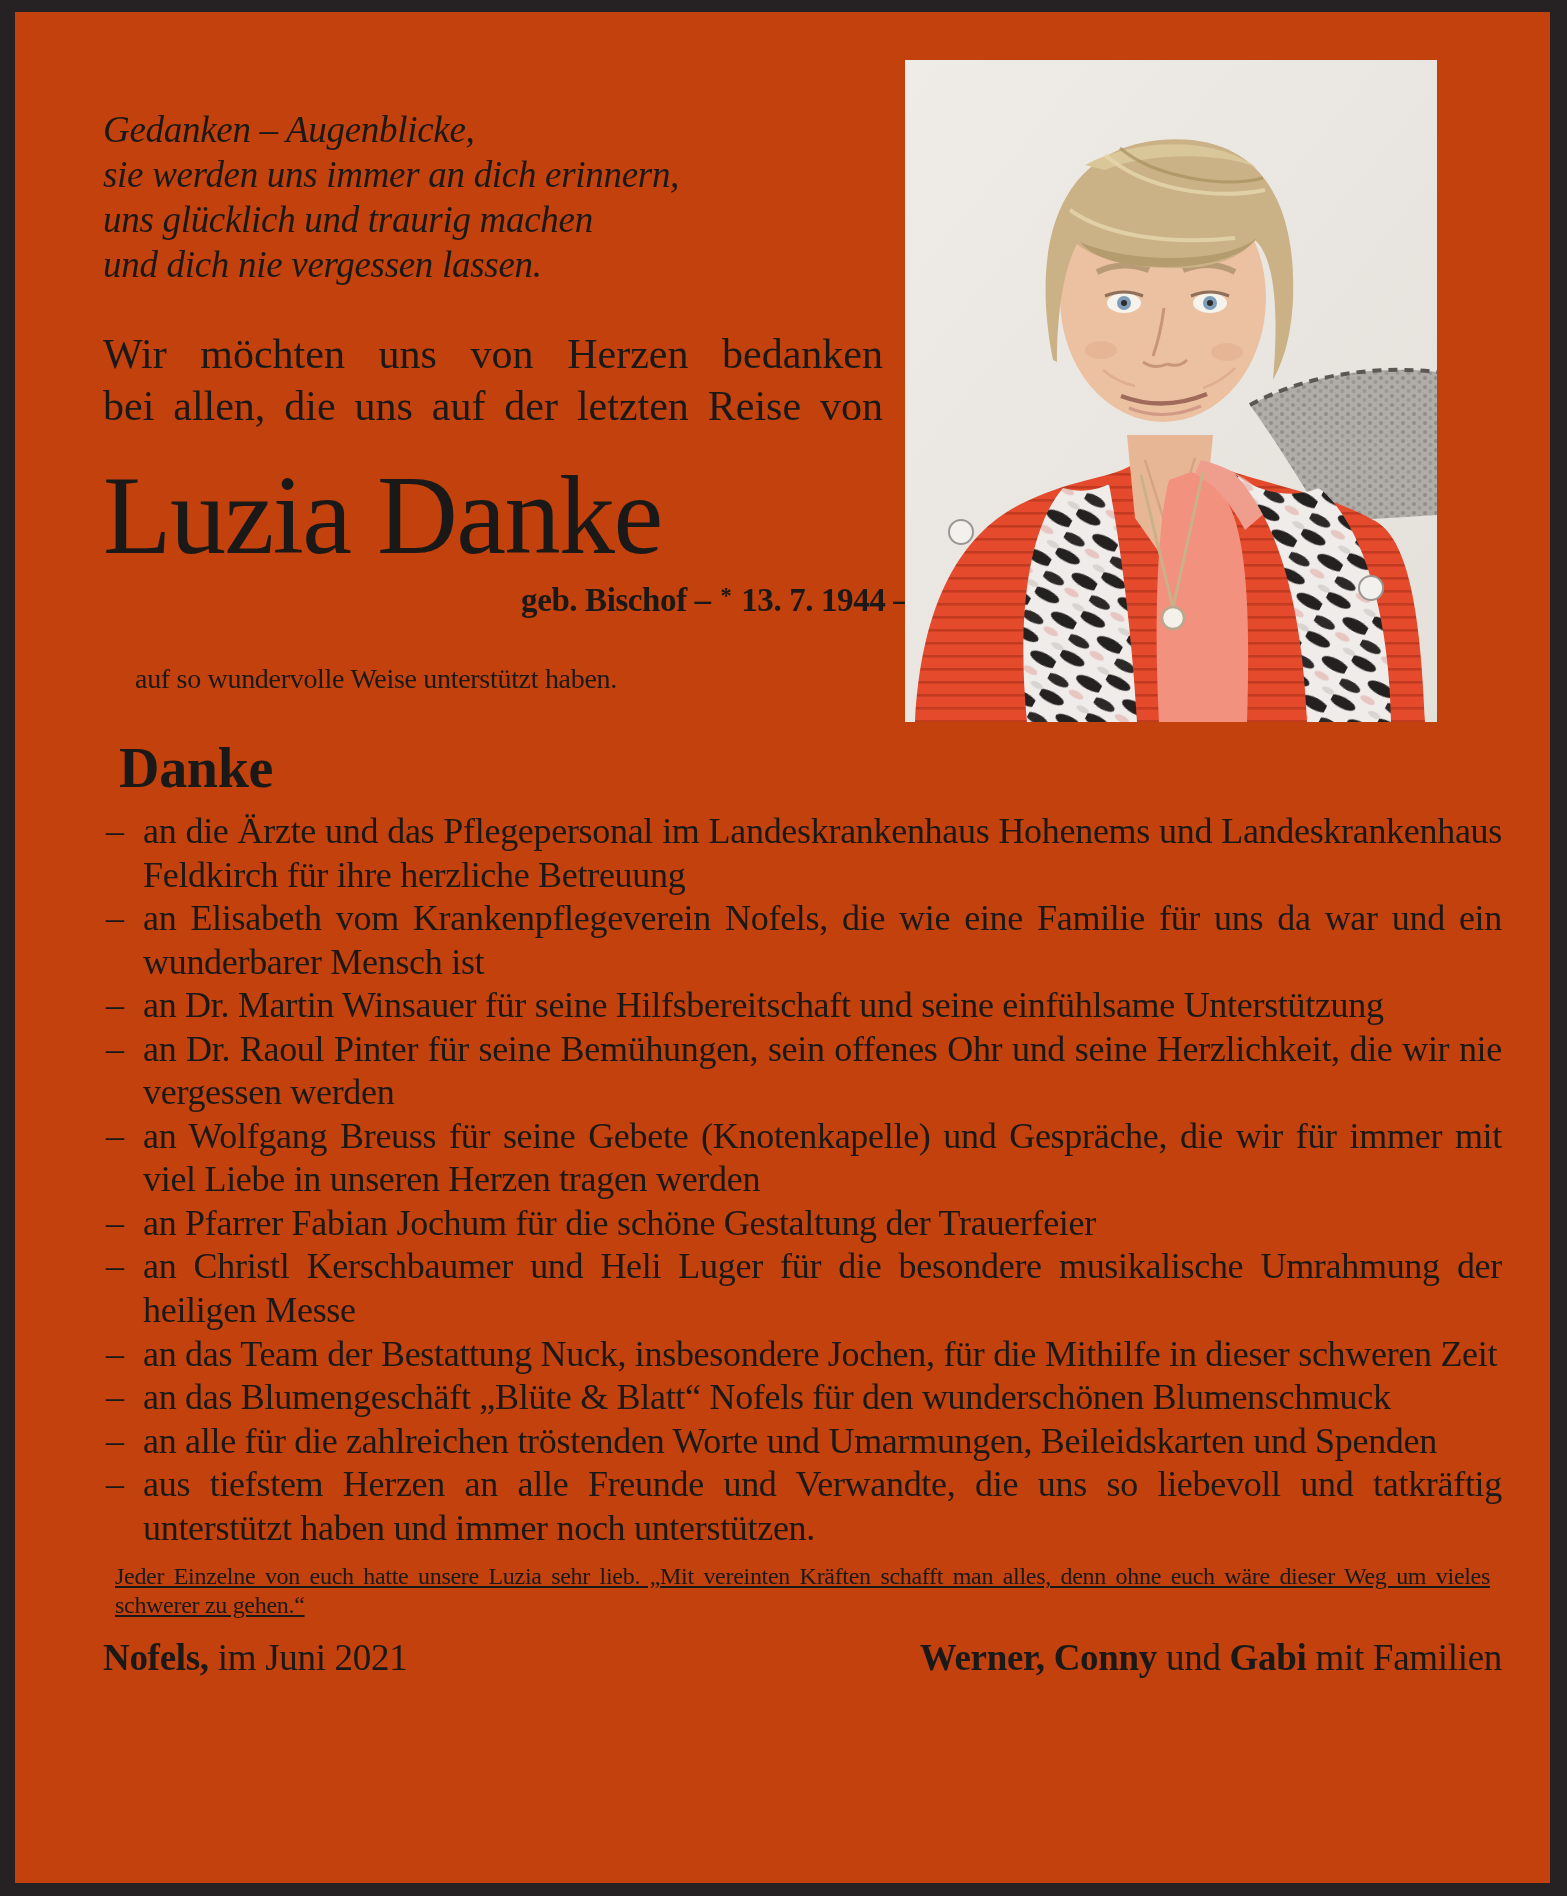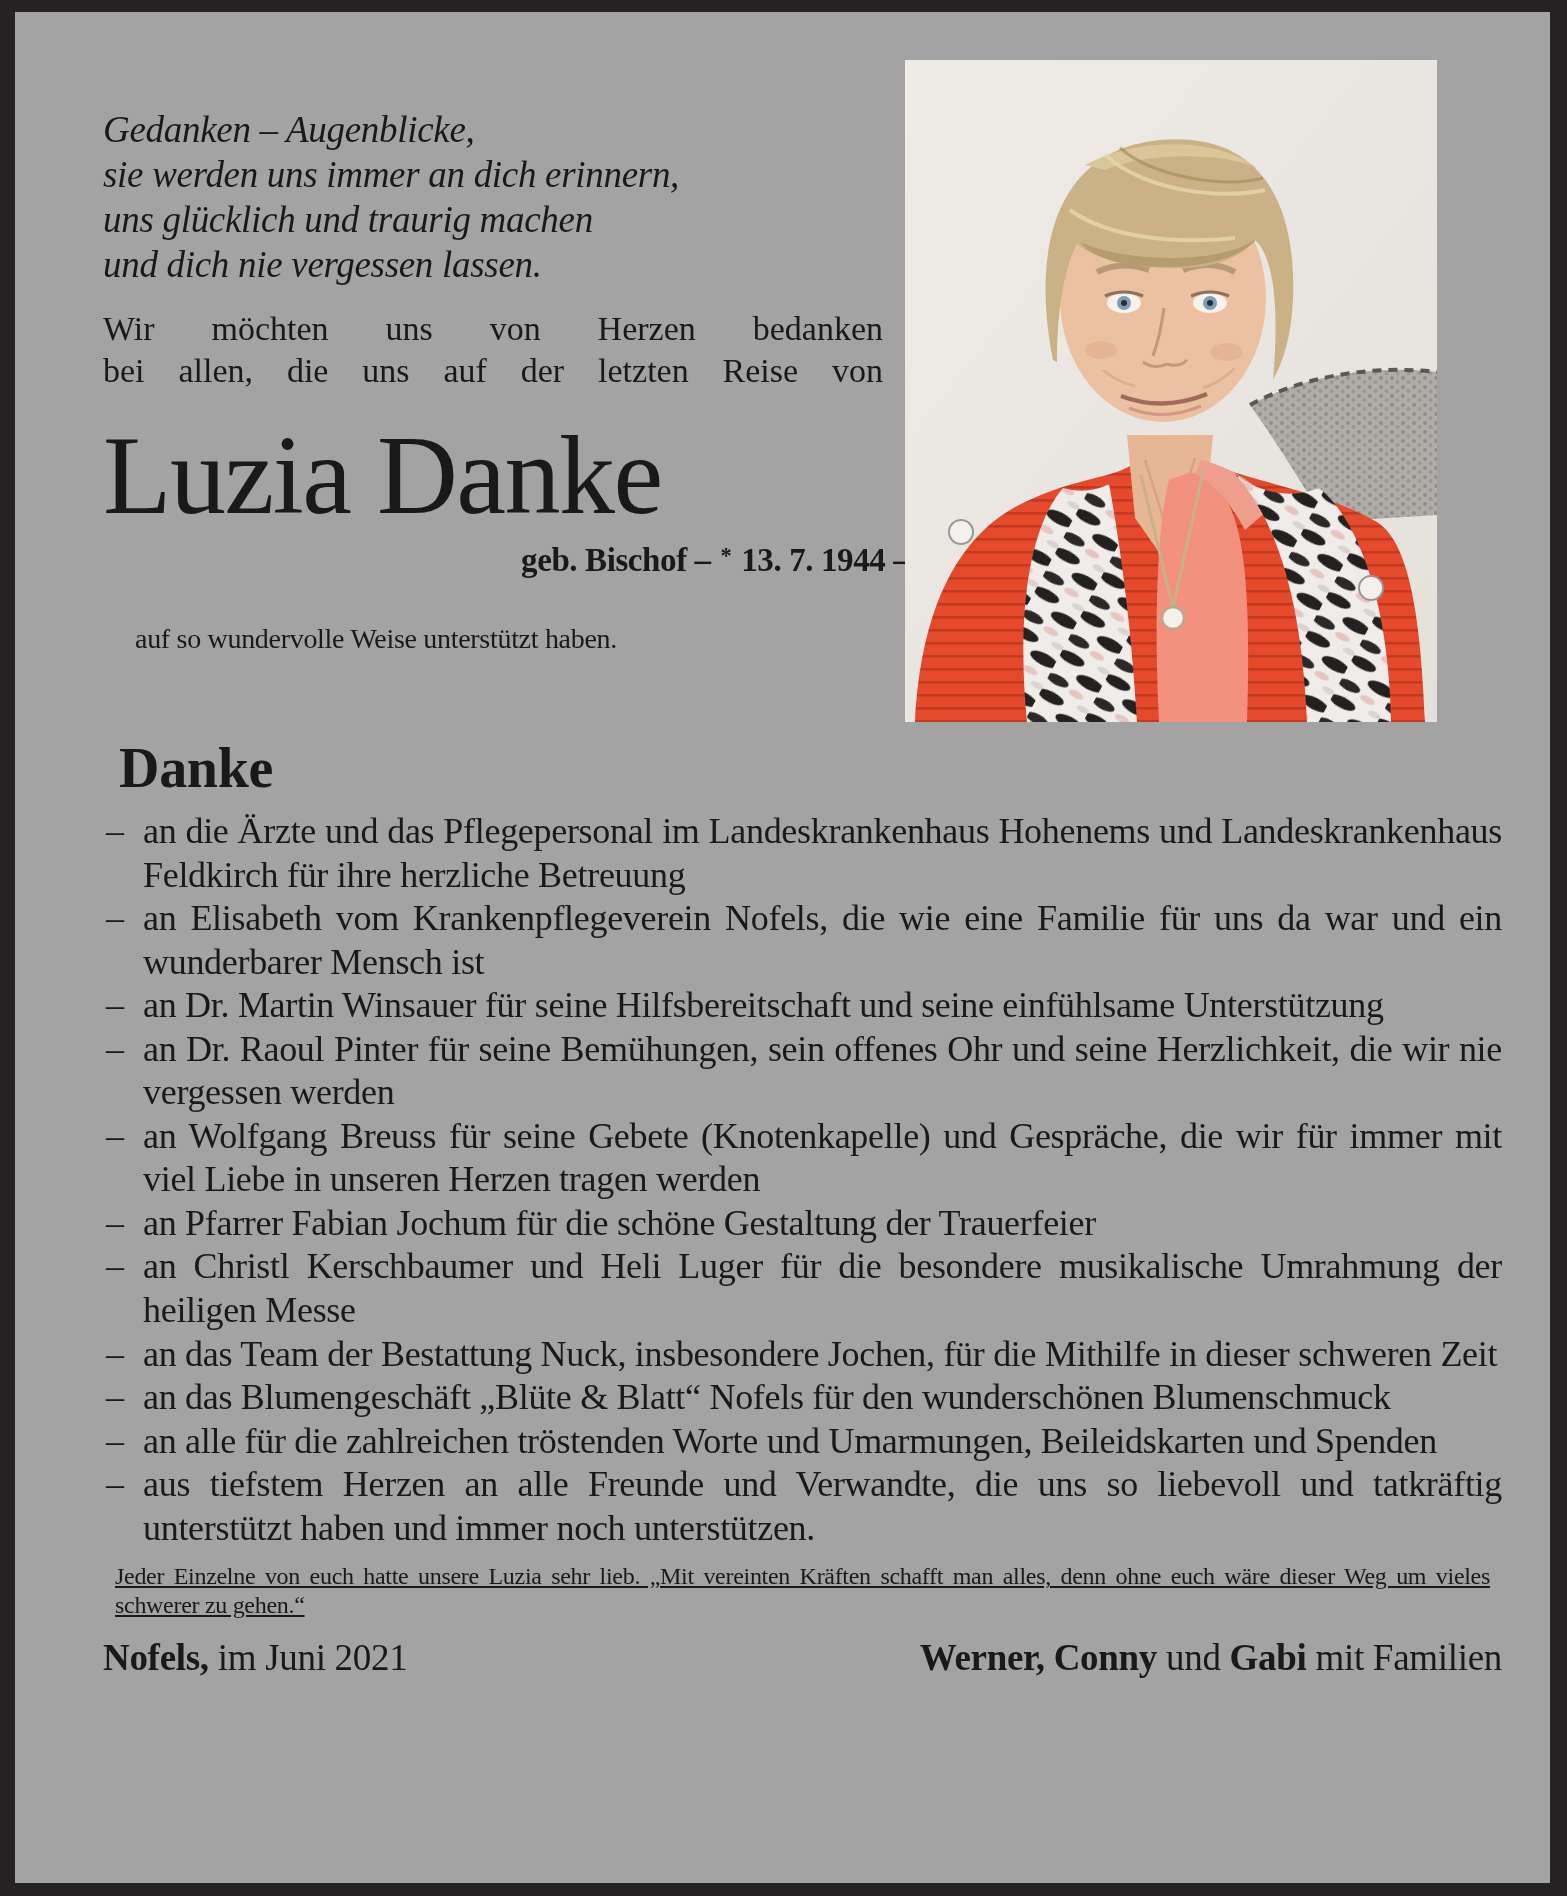--- a/index.html
+++ b/index.html
@@ -5,35 +5,35 @@
   * { box-sizing: border-box; }
   html, body { margin: 0; padding: 0; background: #262223; }
 
   .frame {
     width: 1567px; height: 1896px;
     background: #262223;
     padding: 12px 17px 13px 15px;
   }
   .page {
     width: 100%; height: 100%;
-    background: #a3a3a3;
+    background: #c2410c;
     color: #1b1917;
     font-family: "Liberation Serif", "DejaVu Serif", serif;
     padding: 95px 48px 26px 88px;
     position: relative;
     overflow: hidden;
   }
 
   
   .top-section { position: relative; height: 615px; }
 
   .poem { font-style: italic; font-size: 37px; line-height: 1.22; letter-spacing: -0.3px; }
   .poem-line { white-space: nowrap; }
 
-  .intro { margin-top: 20px; width: 780px; font-size: 34px; line-height: 1.24; }
+  .intro { margin-top: 40px; width: 780px; font-size: 42px; line-height: 1.24; }
   .intro-line { text-align: justify; text-align-last: justify; }
 
   .name {
     font-size: 112px; font-weight: normal; letter-spacing: -1.5px;
     margin: 26px 0 0 0; line-height: 1.02; white-space: nowrap;
   }
   .vitals {
     font-size: 33px; font-weight: bold; margin-top: 10px;
     white-space: nowrap; letter-spacing: -0.4px; text-align: center;
   }

